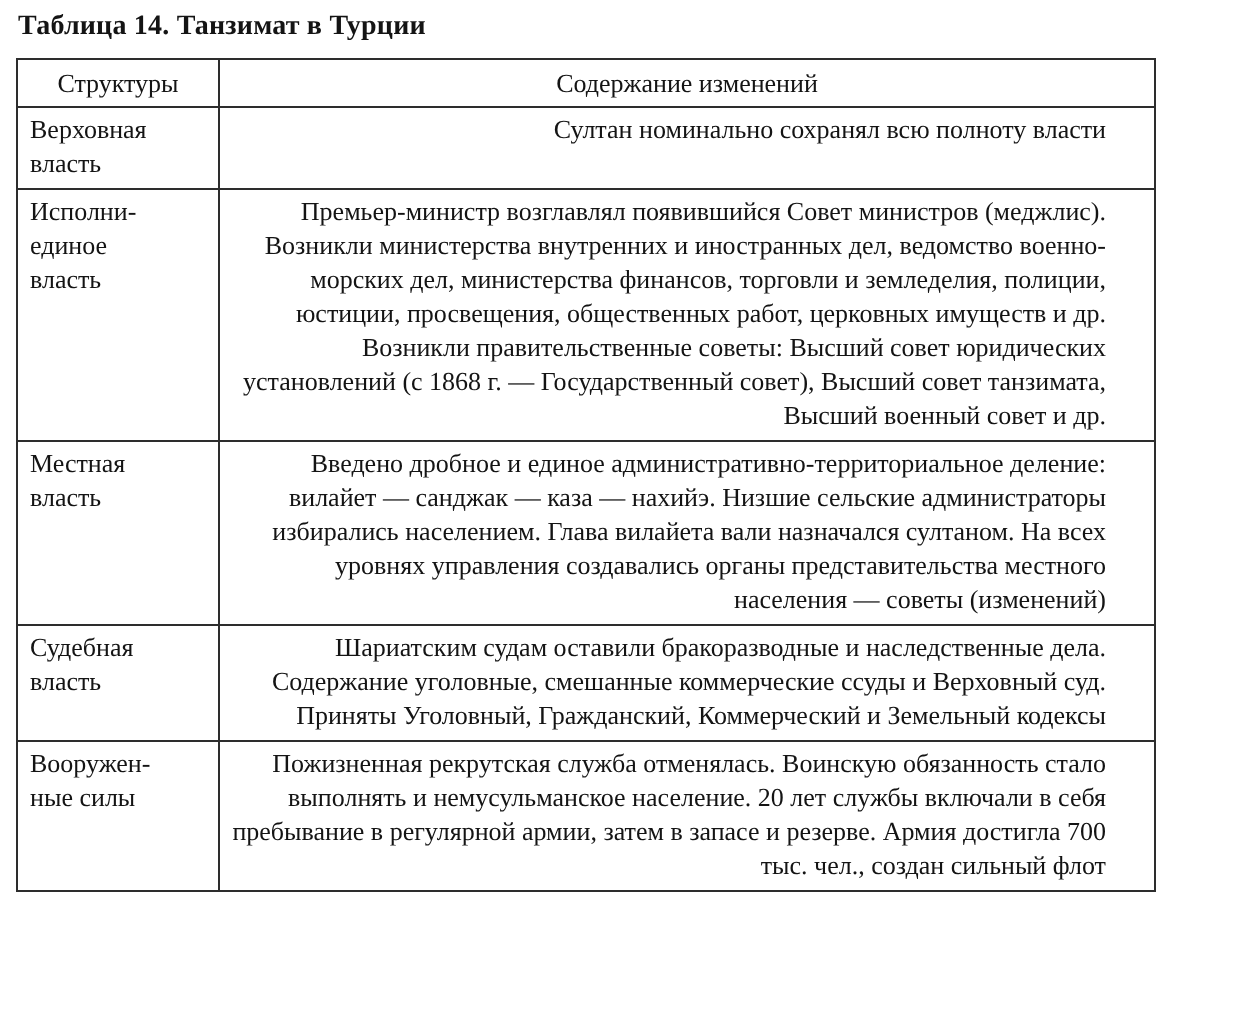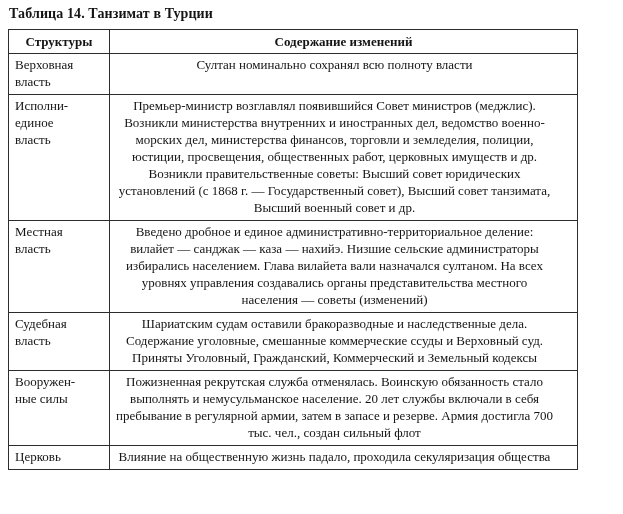--- a/index.html
+++ b/index.html
@@ -29,32 +29,32 @@
   }
   .tz-table th,
   .tz-table td {
     border: 1px solid #2d2d2d;
     vertical-align: top;
     font-size: 13px;
     line-height: 17px;
     padding: 2px 24px 4px 6px;
   }
   .tz-table th {
-    font-weight: bold;
+    font-weight: normal;
     padding: 3px 6px;
   }
   .col-structure { width: 101px; }
   .col-content   { width: 468px; }
   .structure-cell {
     white-space: pre-line;
     padding-top: 3px;
   }
   .content-cell {
     white-space: pre-line;
-    text-align: center;
+    text-align: right;
     padding-top: 3px;
   }
 </style>
 </head>
 <body>
 
 <div class="page">
 
   <div class="page-title">Таблица 14. Танзимат в Турции</div>
 
@@ -90,20 +90,16 @@
       <tr>
         <td class="structure-cell">Судебная
 власть</td>
         <td class="content-cell">Шариатским судам оставили бракоразводные и наследственные дела. Содержание уголовные, смешанные коммерческие ссуды и Верховный суд. Приняты Уголовный, Гражданский, Коммерческий и Земельный кодексы</td>
       </tr>
       <tr>
         <td class="structure-cell">Вооружен-
 ные силы</td>
         <td class="content-cell">Пожизненная рекрутская служба отменялась. Воинскую обязанность стало выполнять и немусульманское население. 20 лет службы включали в себя пребывание в регулярной армии, затем в запасе и резерве. Армия достигла 700 тыс. чел., создан сильный флот</td>
       </tr>
-      <tr>
-        <td class="structure-cell">Церковь</td>
-        <td class="content-cell">Влияние на общественную жизнь падало, проходила секуляризация общества</td>
-      </tr>
     </tbody>
   </table>
 
 </div>
 
 </body></html>

